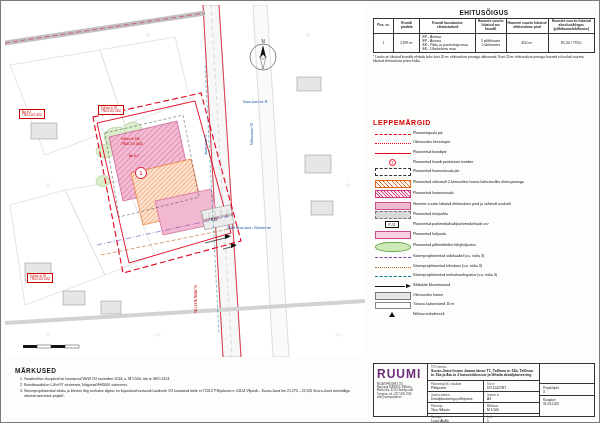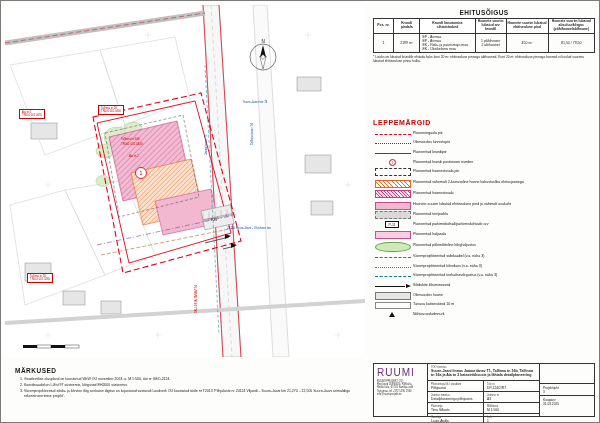--- a/index.html
+++ b/index.html
@@ -88,21 +88,21 @@
   #markused h4 { margin:0 0 3px 0; font-size:6.5px; font-weight:bold; letter-spacing:.5px; }
   #markused ol { margin:0; padding-left:9px; }
   #markused li { font-size:3.5px; line-height:1.45; margin-bottom:1px; }
 
   
   #titleblock {
     position:absolute; left:372px; top:362px; width:222px; height:54px;
     border:0.7px solid #333; display:flex; font-size:3.2px;
   }
   .tb-logo { width:54px; border-right:0.7px solid #333; padding:3px; }
-  .tb-logo .brand { font-size:10px; font-weight:normal; letter-spacing:1px; color:#6b2d7a; }
+  .tb-logo .brand { font-size:12px; font-weight:bold; letter-spacing:1px; color:#6b2d7a; }
   .tb-logo .sub { font-size:2.6px; line-height:1.25; color:#333; margin-top:2px; }
   .tb-mid { flex:1; border-right:0.7px solid #333; }
   .tb-mid .top { border-bottom:0.7px solid #333; padding:2px 3px; min-height:17px; }
   .tb-mid .ttl { font-size:3.6px; font-weight:bold; line-height:1.25; }
   .tb-mid .row { display:flex; border-bottom:0.7px solid #333; }
   .tb-mid .row:last-child { border-bottom:none; }
   .tb-cell { padding:1.5px 3px; flex:1; }
   .tb-cell .lab { font-size:2.6px; color:#444; }
   .tb-cell .val { font-size:3.3px; }
   .tb-right { width:54px; }

